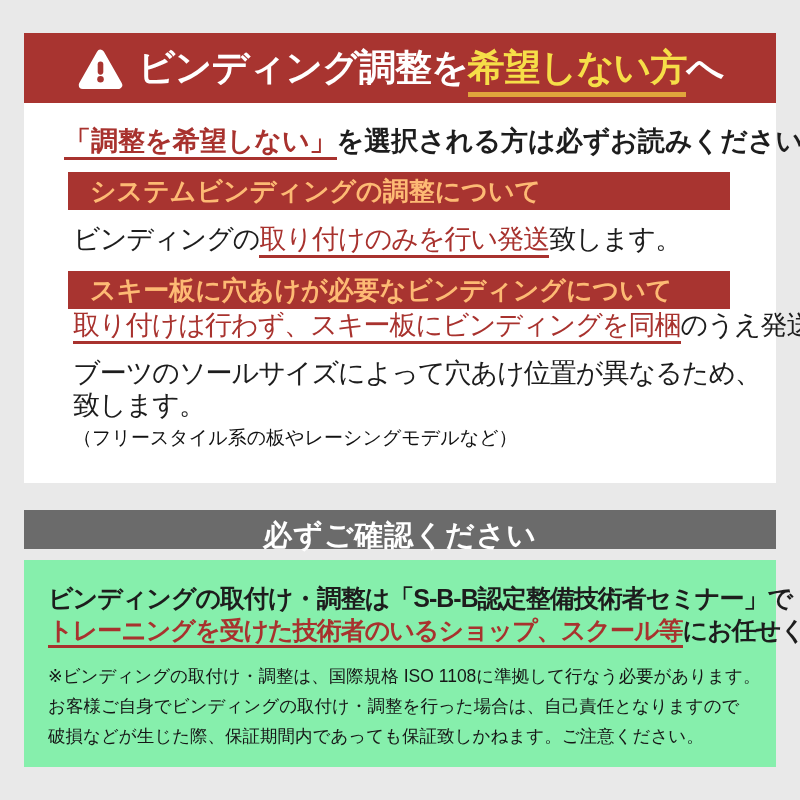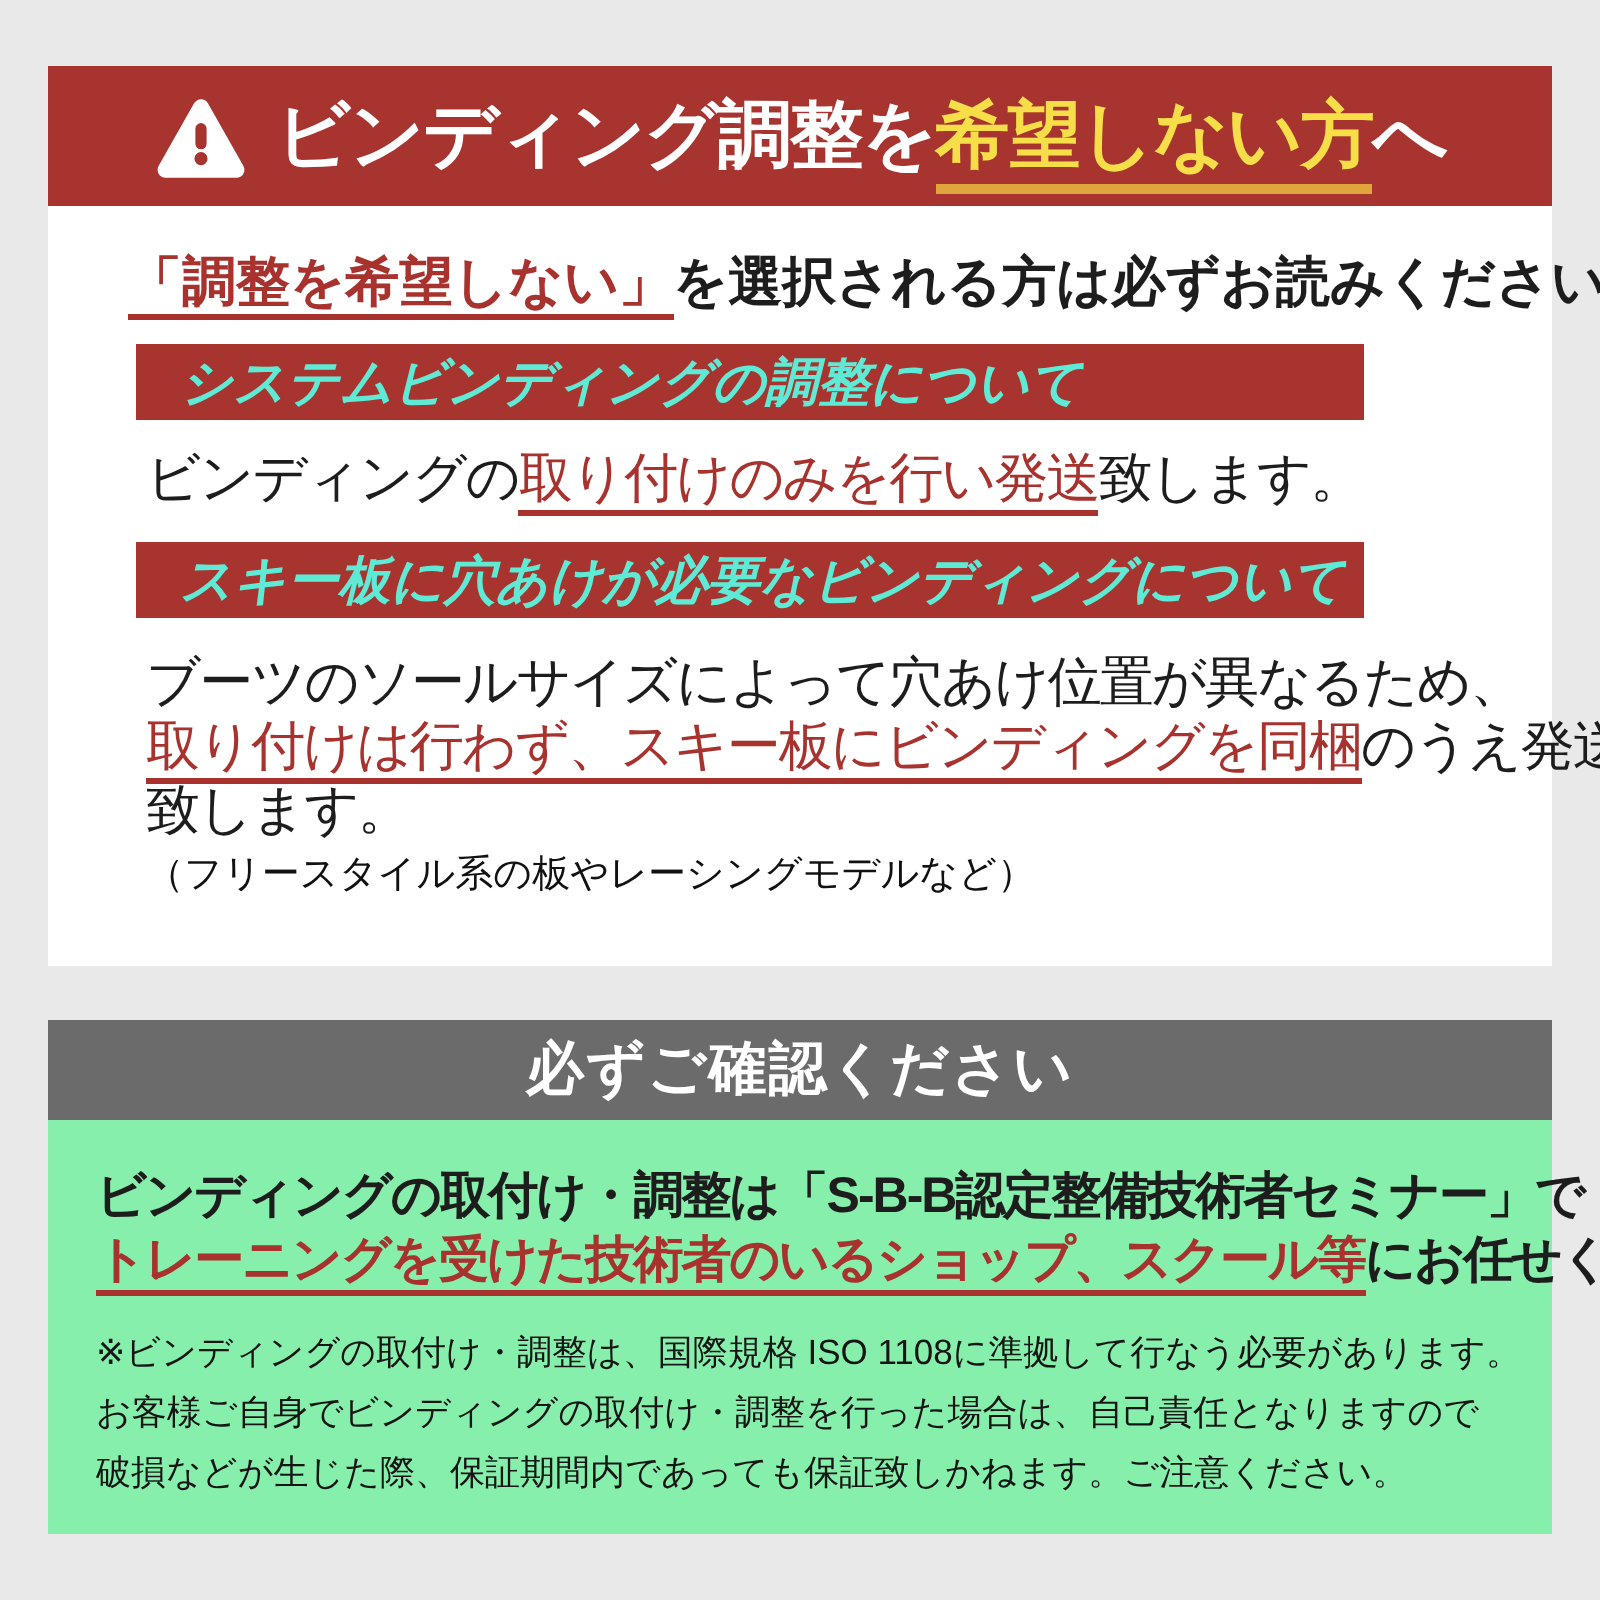--- a/index.html
+++ b/index.html
@@ -39,33 +39,33 @@
     position:absolute;left:24px;top:103px;width:752px;height:380px;
     background:#ffffff;padding-top:21px;
   }
   .lead{margin-left:40px;font-size:27px;font-weight:bold;line-height:34px;white-space:nowrap;}
   .red-u{
     color:var(--red-text);
     border-bottom:3px solid var(--red-text);
     padding-bottom:1px;
   }
   .bar-heading{
-    margin:14px 0 0 44px;width:614px;height:38px;
-    background:var(--red);color:#5eead4;
+    margin:14px 0 0 44px;width:662px;height:38px;
+    background:var(--red);color:#fdba74;
     font-size:26px;font-weight:bold;line-height:38px;
-    padding-left:22px;white-space:nowrap;letter-spacing:0px;font-style:italic;
+    padding-left:22px;white-space:nowrap;letter-spacing:0px;
   }
   .body-line{margin-left:49px;font-size:27px;font-weight:normal;line-height:32px;white-space:nowrap;letter-spacing:-1px;}
   .mt13{margin-top:13px;}
   .mt16{margin-top:16px;}
   .small-note{margin-left:49px;margin-top:4px;font-size:19px;font-weight:normal;line-height:26px;color:#111;white-space:nowrap;}
 
   
   .gray-banner{
-    position:absolute;left:24px;top:510px;width:752px;height:50px;
+    position:absolute;left:24px;top:510px;width:752px;height:39px;
     background:var(--gray-banner);color:#ffffff;
     font-size:29px;font-weight:bold;line-height:50px;text-align:center;
     letter-spacing:1px;
   }
 
   
   .box2{
     position:absolute;left:24px;top:560px;width:752px;height:207px;
     background:#86efac;padding-top:22px;
   }
@@ -93,22 +93,22 @@
   <div class="box1">
 
     <p class="lead"><span class="red-u">「調整を希望しない」</span><span>を選択される方は必ずお読みください。</span></p>
 
     <div class="bar-heading">システムビンディングの調整について</div>
 
     <p class="body-line mt13"><span>ビンディングの</span><span class="red-u">取り付けのみを行い発送</span><span>致します。</span></p>
 
     <div class="bar-heading mt16">スキー板に穴あけが必要なビンディングについて</div>
 
+    <p class="body-line"><span class="red-u">取り付けは行わず、スキー板にビンディングを同梱</span><span>のうえ発送</span></p>
     <p class="body-line mt16">ブーツのソールサイズによって穴あけ位置が異なるため、</p>
-    <p class="body-line"><span class="red-u">取り付けは行わず、スキー板にビンディングを同梱</span><span>のうえ発送</span></p>
     <p class="body-line">致します。</p>
     <p class="small-note">（フリースタイル系の板やレーシングモデルなど）</p>
   </div>
 
   <div class="gray-banner">必ずご確認ください</div>
 
   <div class="box2">
     <p class="confirm-line">ビンディングの取付け・調整は「S-B-B認定整備技術者セミナー」で</p>
     <p class="confirm-line"><span class="red-u">トレーニングを受けた技術者のいるショップ、スクール等</span><span>にお任せください。</span></p>
     <div class="footnote">

